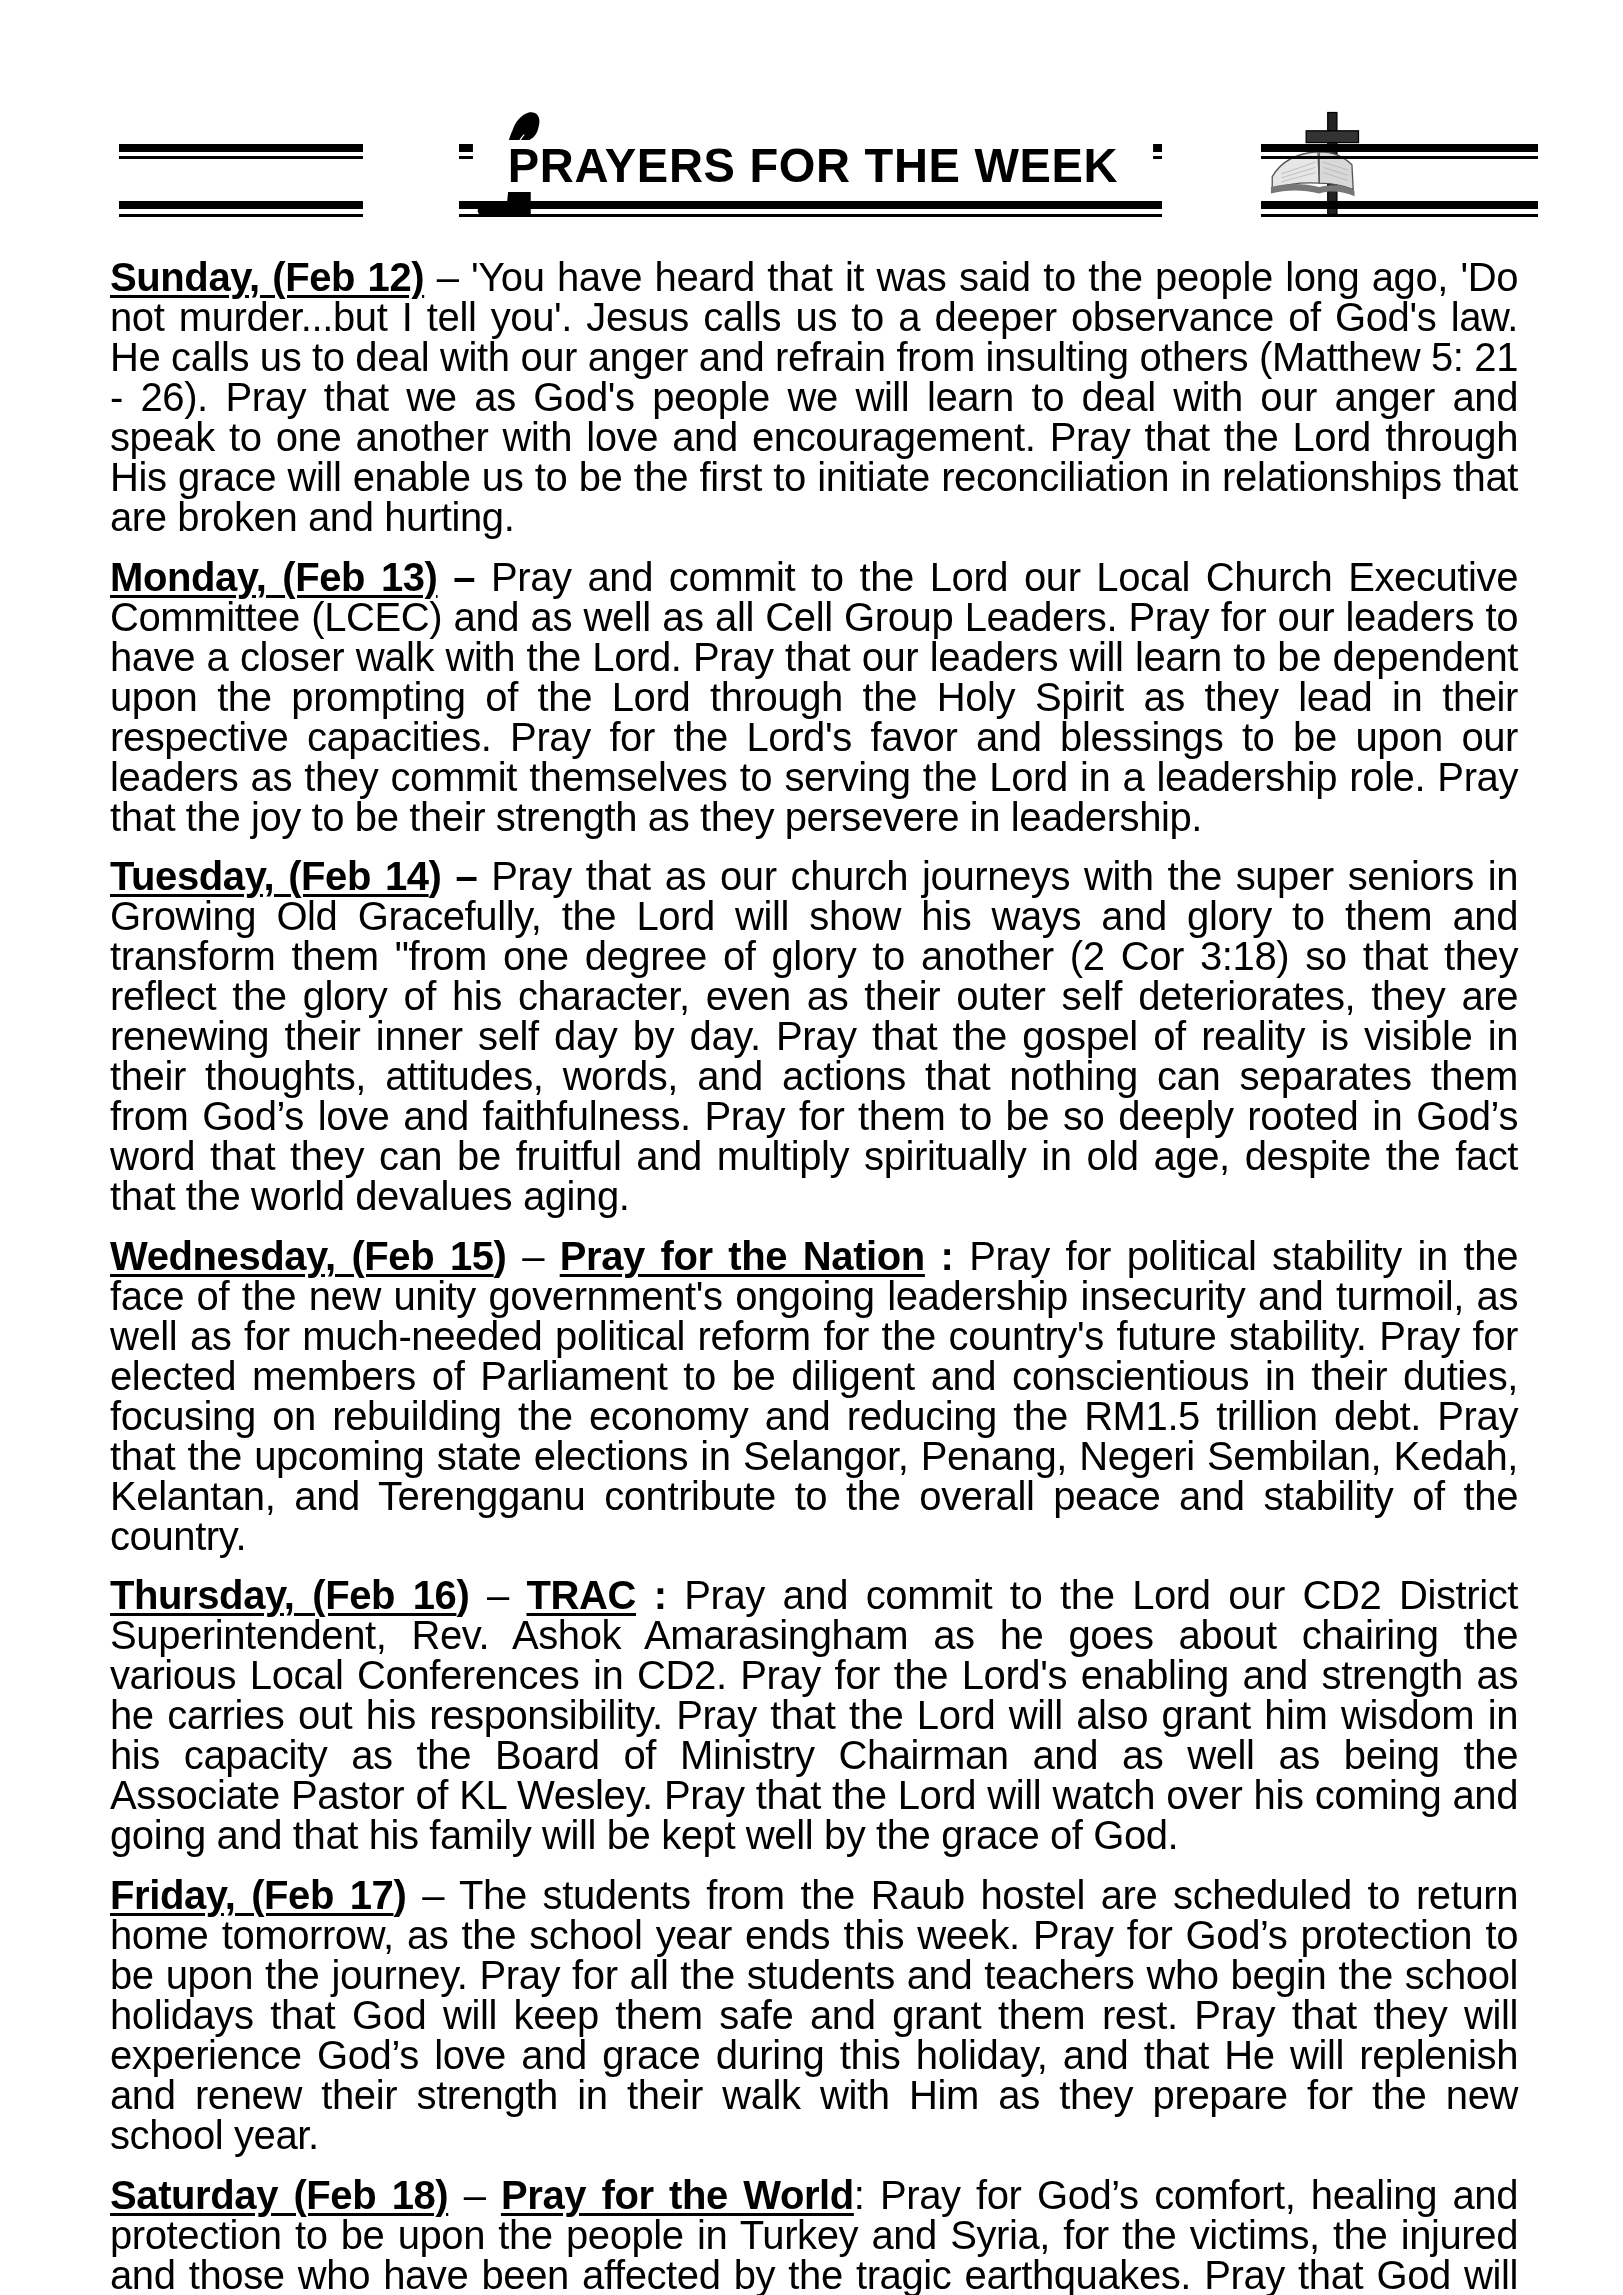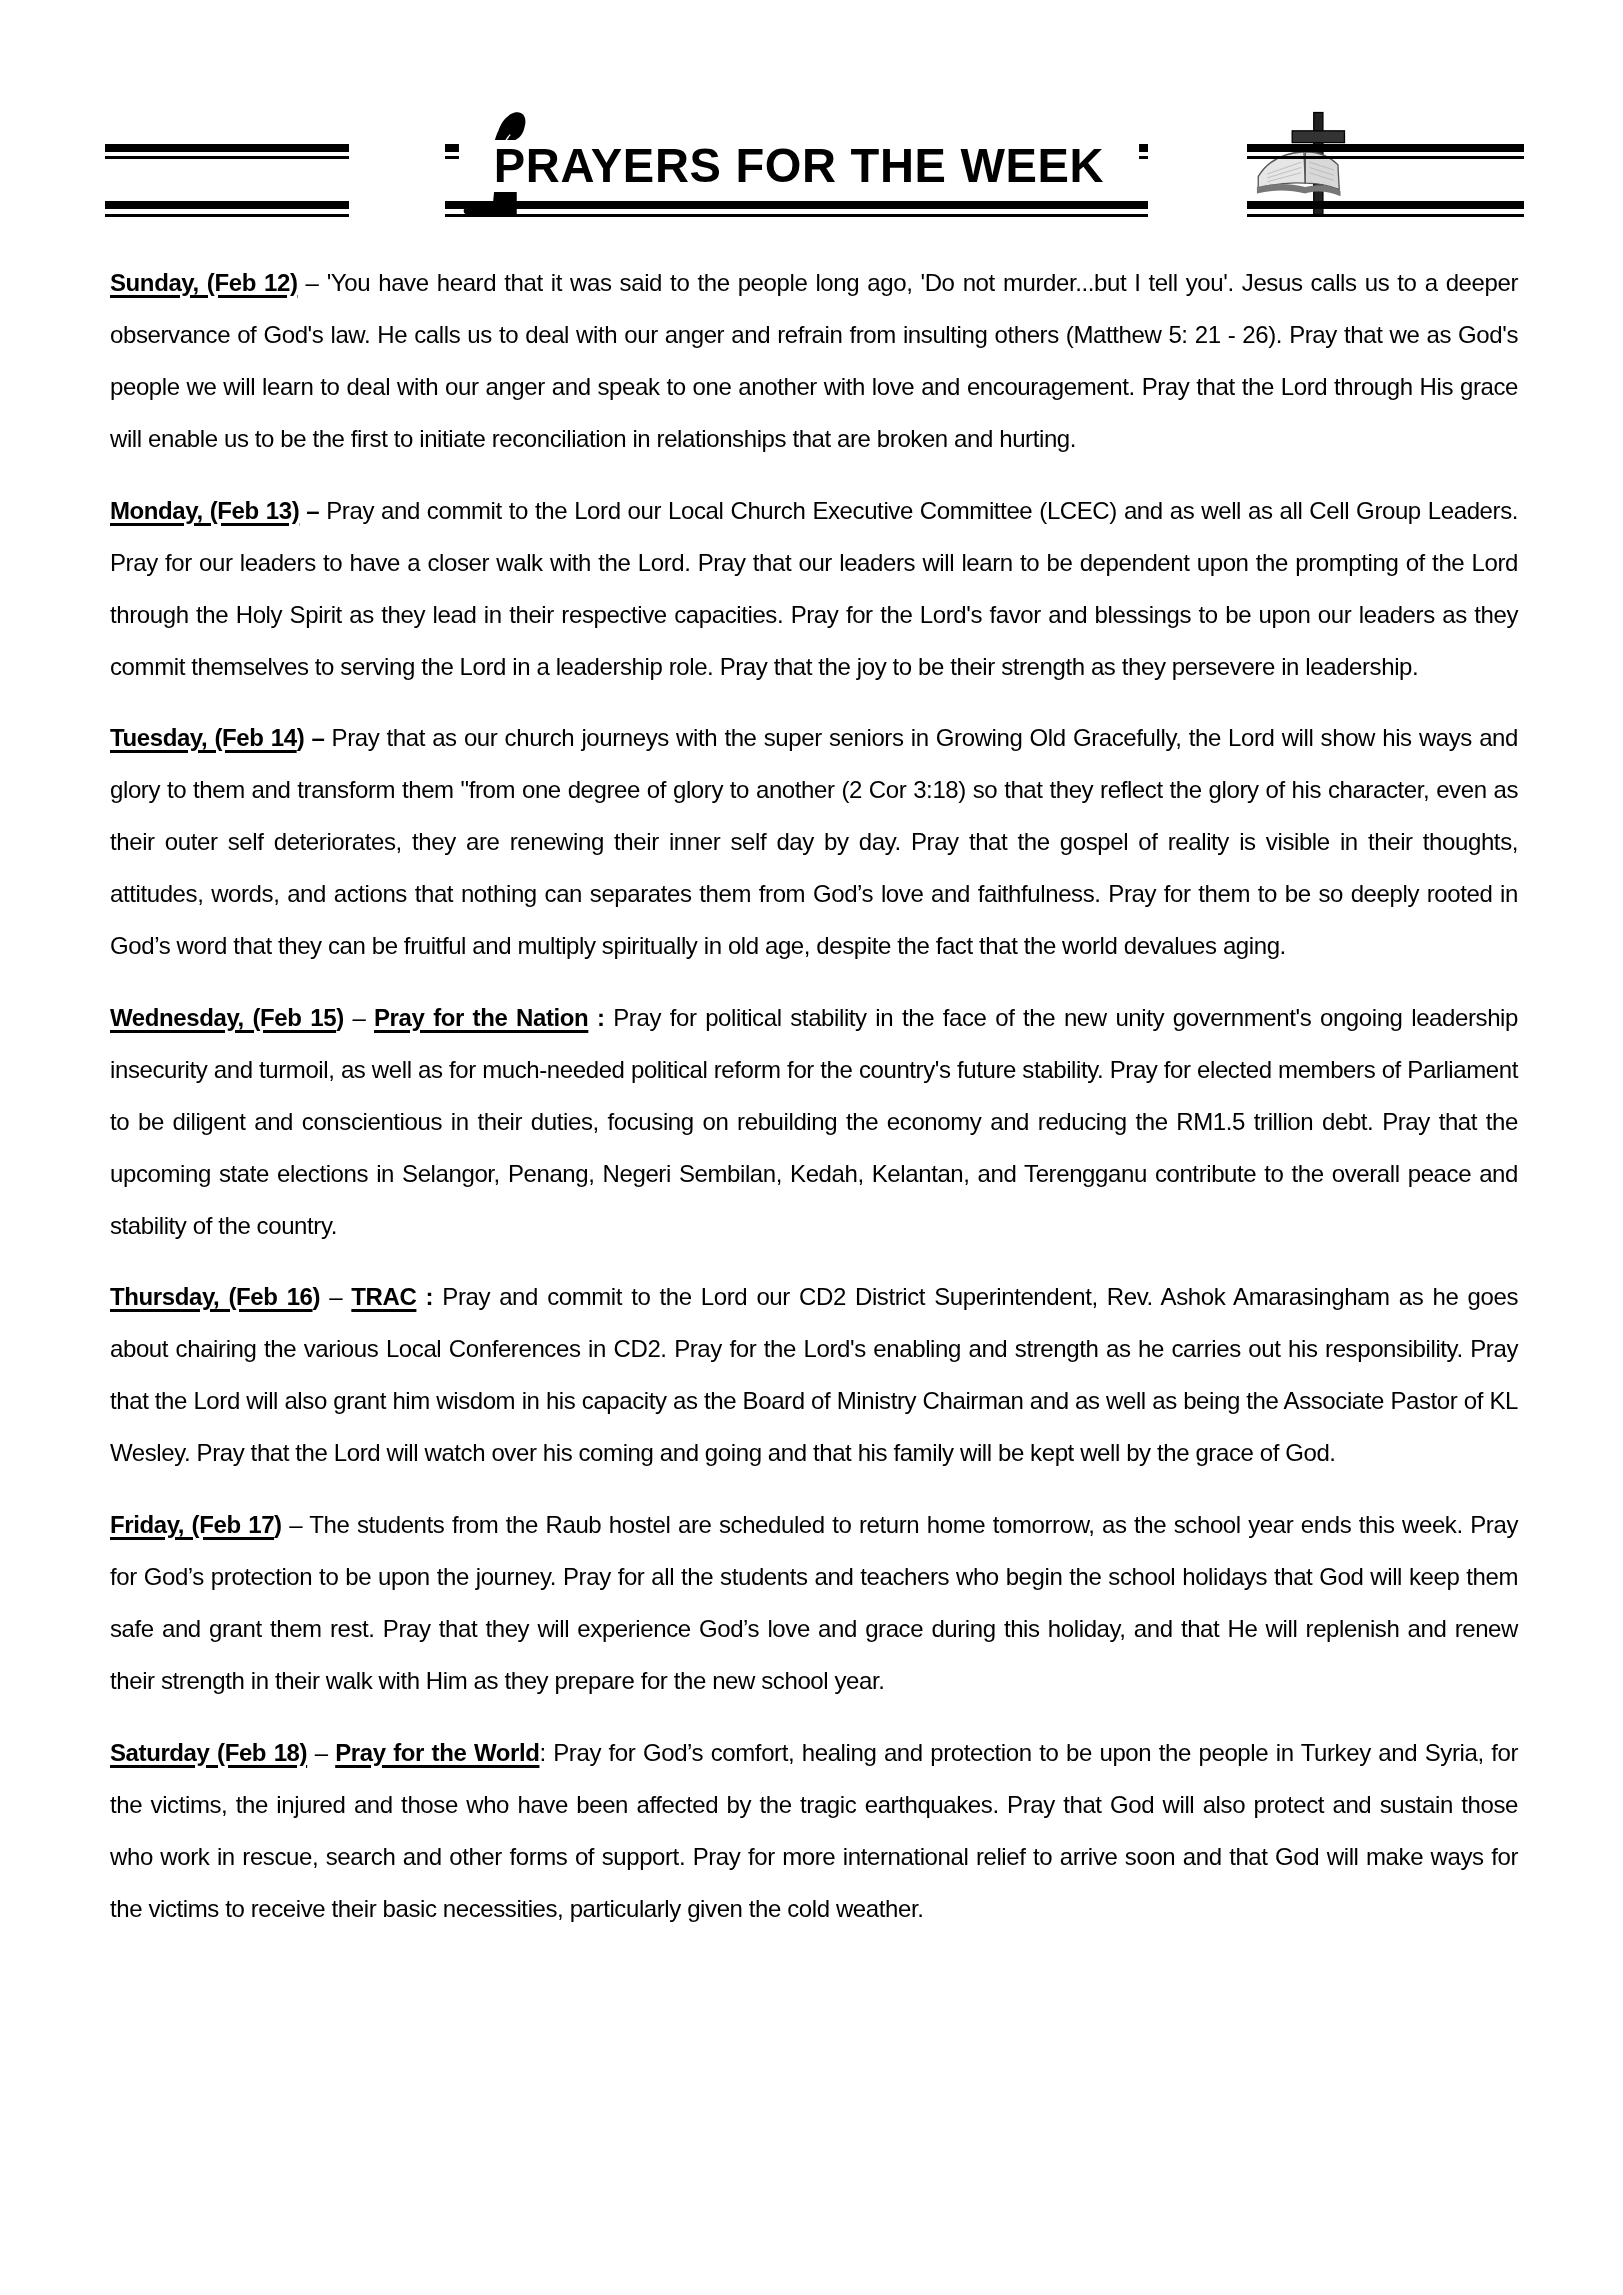--- a/index.html
+++ b/index.html
@@ -1,26 +1,26 @@
 <!DOCTYPE html>
 <html style="font-size:10.5px"><head>
 <meta charset="utf-8">
 <style>
   html, body { margin: 0; padding: 0; background: #ffffff; }
   body { width: 1623px; height: 2295px; position: relative; overflow: hidden;
          font-family: "Liberation Sans", sans-serif; color: #000; }
-  .banner { position: absolute; left: 105px; top: 111px; width: 1420px; height: 105px; }
+  .banner { position: absolute; left: 119px; top: 111px; width: 1420px; height: 105px; }
   .bar { position: absolute; background: #000; }
   .title { position: absolute; left: 499px; top: 29px; width: 641px; text-align: center;
            font-family: "Liberation Sans", sans-serif; font-weight: 900; font-size: 48px;
            letter-spacing: 0.7px; line-height: 52px; transform: scaleX(0.98); }
   .figure { position: absolute; left: 350px; top: 0px; width: 92px; height: 105px; }
   .crossbook { position: absolute; left: 1148px; top: 0px; width: 98px; height: 105px; }
   .content { position: absolute; left: 110px; top: 257px; width: 1408px; }
-  .para { font-size: 24px; line-height: 52px; text-align: justify; margin: 0 0 19.6px 0;
+  .para { font-size: 40px; line-height: 40px; text-align: justify; margin: 0 0 19.6px 0;
           letter-spacing: -0.4px; }
   .b { font-weight: bold; }
   .u { text-decoration: underline; text-decoration-thickness: 2.6px; text-underline-offset: 3.9px; }
 </style>
 </head>
 <body>
 
 <div class="banner">
 
   <div class="bar" style="left:0;top:33px;width:244px;height:7.9px;"></div>

